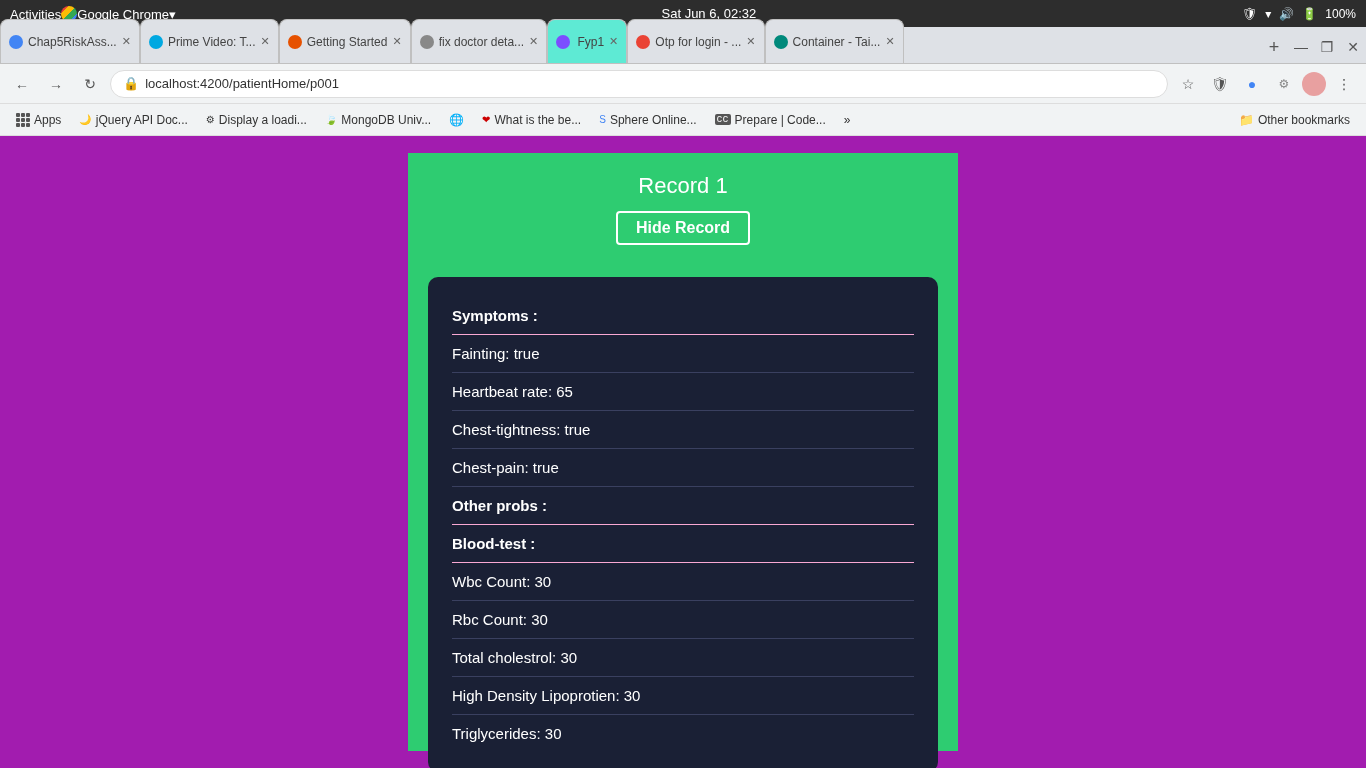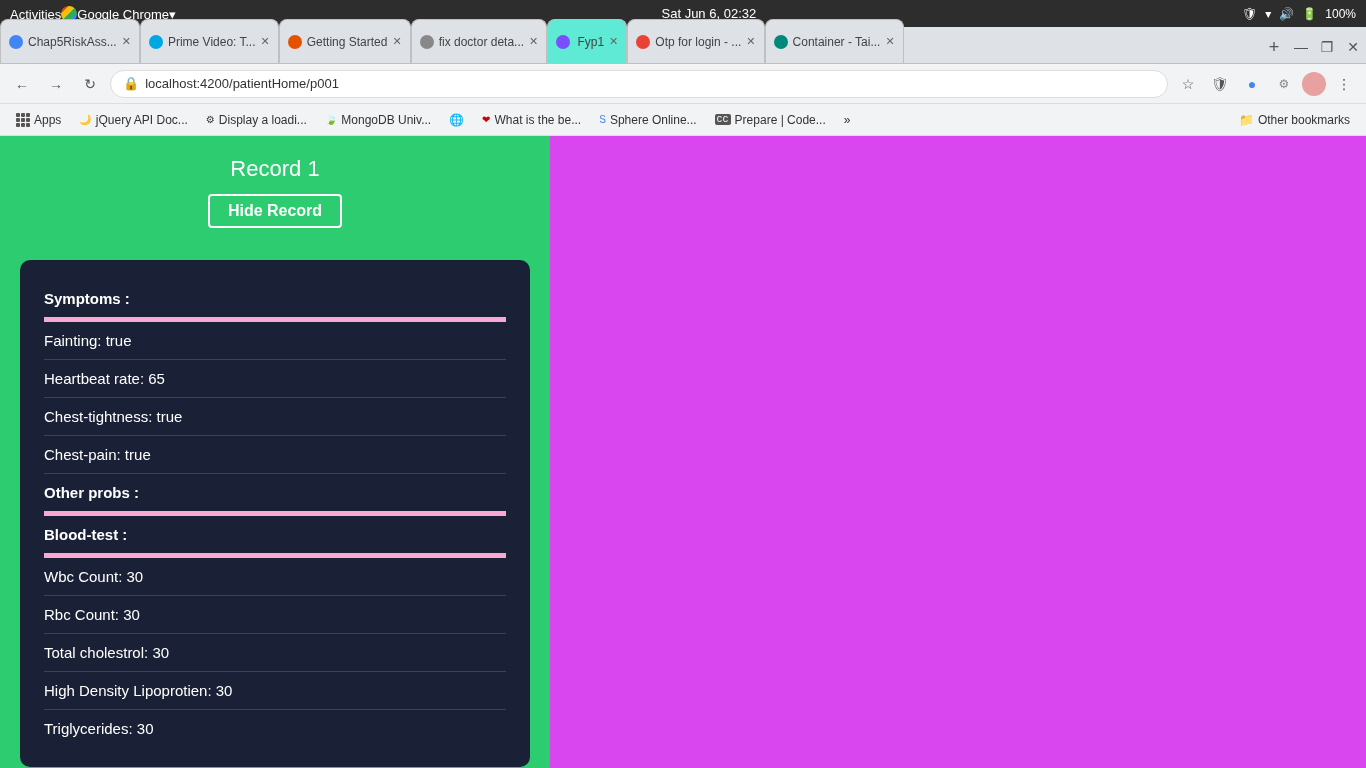--- a/index.html
+++ b/index.html
@@ -104,24 +104,25 @@
       display: flex; align-items: center;
       padding: 0 8px; gap: 4px;
       cursor: pointer; white-space: nowrap;
     }
     .apps-icon { display: grid; grid-template-columns: repeat(3, 4px); grid-template-rows: repeat(3, 4px); gap: 1px; }
     .apps-dot { width: 4px; height: 4px; background: #555; border-radius: 1px; }
 
     
     .page-content {
       height: calc(768px - 27px - 37px - 40px - 32px);
-      background: #d946ef;
+      background: #a21caf;
       overflow-y: auto;
       display: flex;
-      padding: 0;
+      justify-content: center;
+      padding: 17px;
     }
     .record-container {
       background: #2ecc71;
       
       padding: 20px;
     }
     .record-title {
       text-align: center;
       color: #fff;
       font-size: 22px;
@@ -146,21 +147,21 @@
       padding: 20px 24px;
       color: #fff;
     }
     .record-field {
       font-size: 15px;
       padding: 8px 0;
       border-bottom: 1px solid #3a4060;
       line-height: 1.4;
     }
     .record-field.section-header {
-      border-bottom: 5px solid #f9a8d4;
+      border-bottom: 1px solid #f9a8d4;
       font-weight: 600;
       font-size: 15px;
     }
     .record-field:last-child { border-bottom: none; }
 
     
     .page-content::-webkit-scrollbar { width: 10px; }
     .page-content::-webkit-scrollbar-track { background: #f0f0f0; }
     .page-content::-webkit-scrollbar-thumb { background: #aaa; border-radius: 5px; }
   </style>

